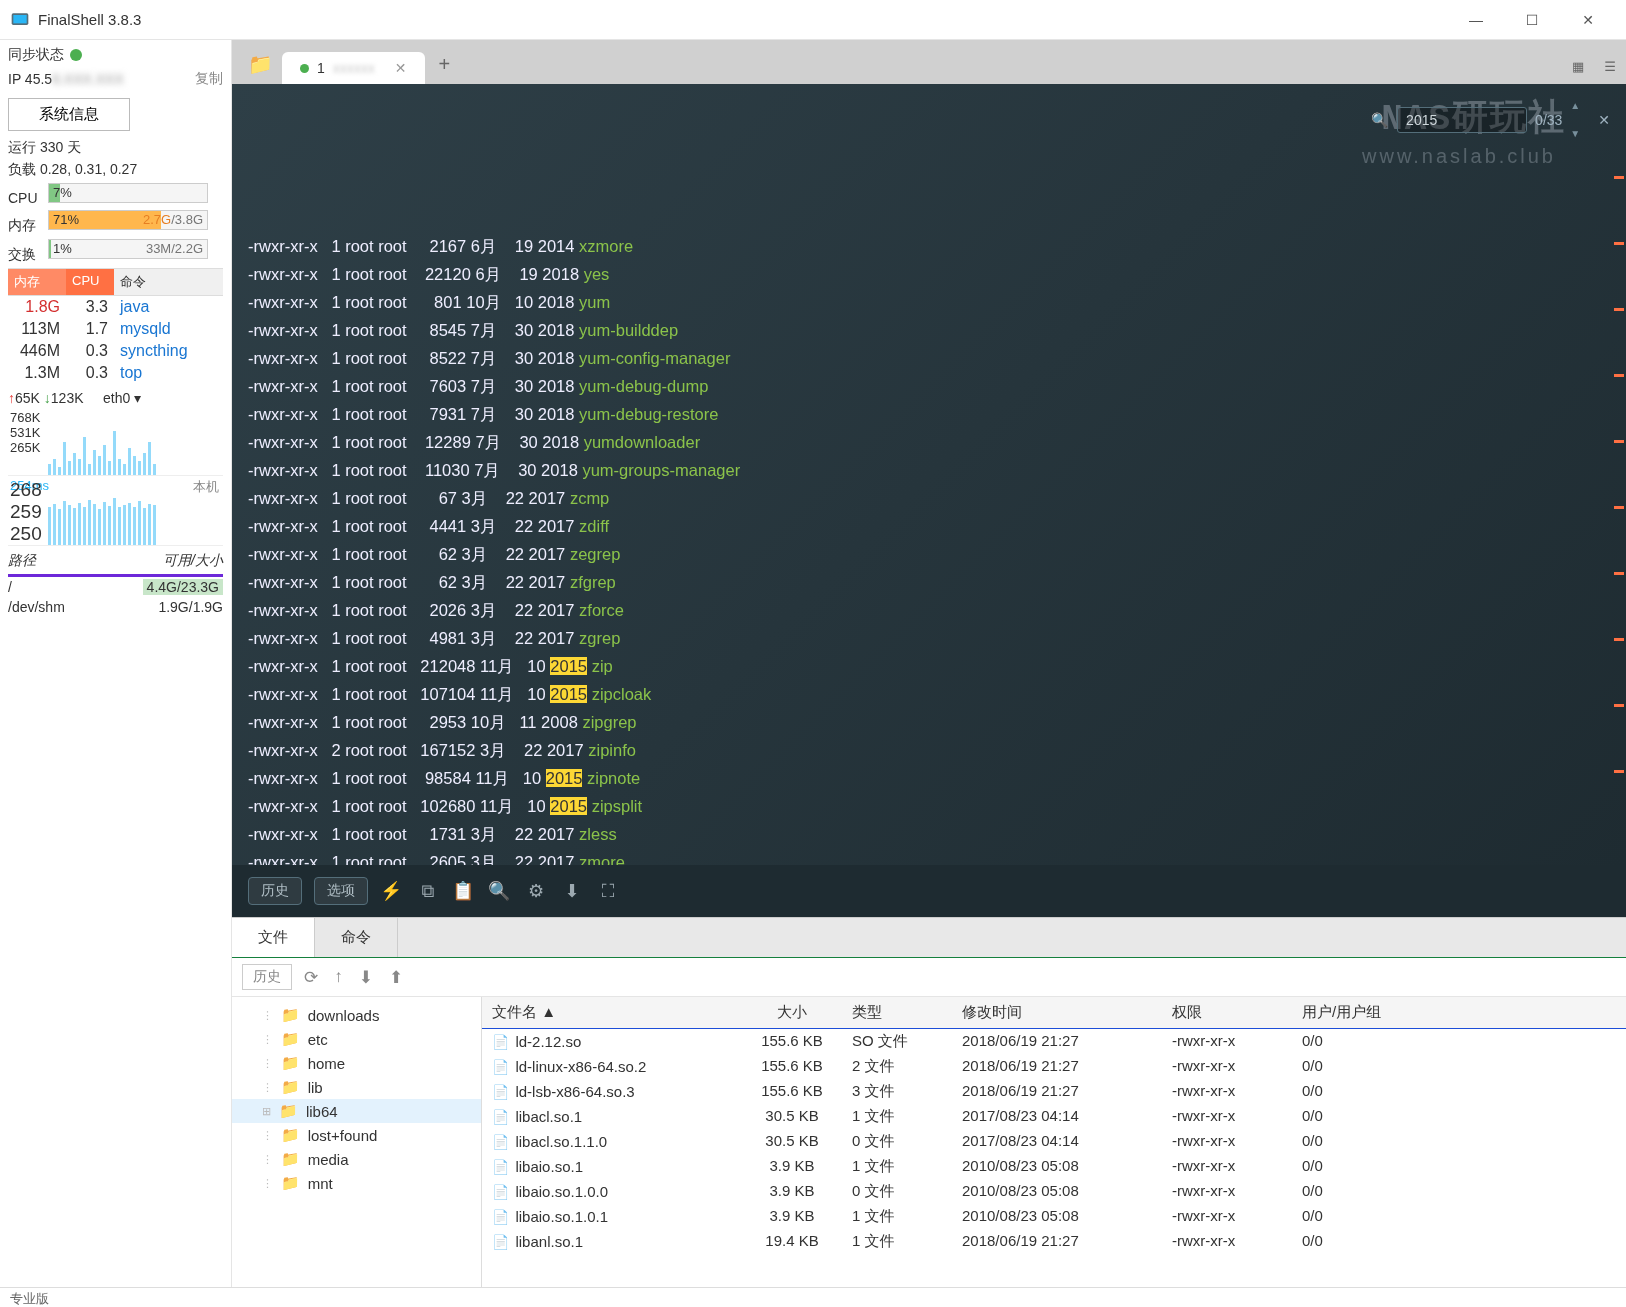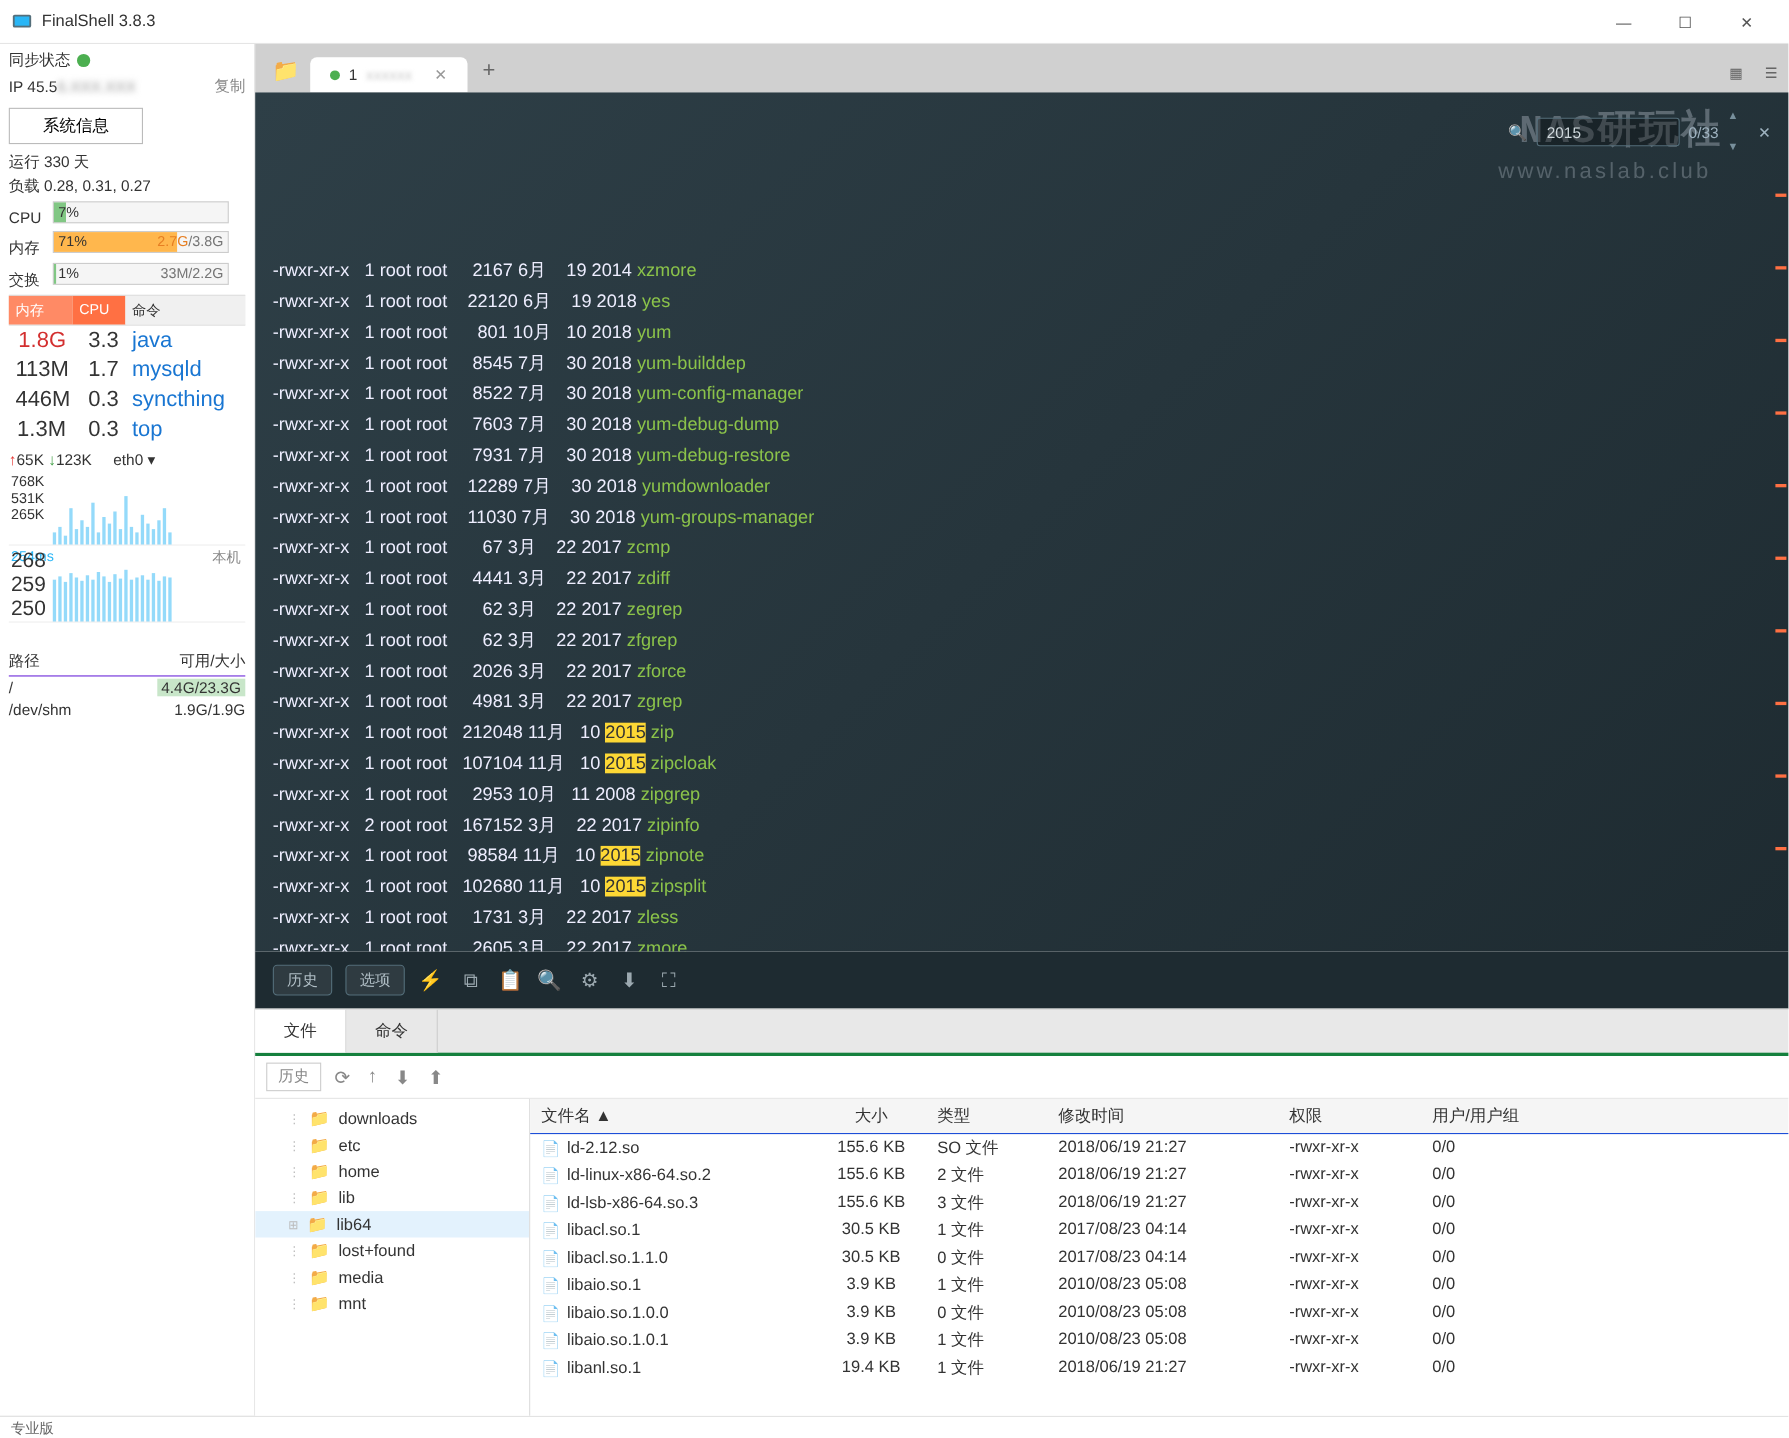--- a/index.html
+++ b/index.html
@@ -18,33 +18,33 @@
 .bar-track { display: inline-block; width: 160px; border: 1px solid #ccc; height: 20px; position: relative; background: #f5f5f5; }
 .bar-fill { position: absolute; top: 0; left: 0; bottom: 0; background: #ffb74d; }
 .bar-fill.green { background: #81c784; }
 .bar-text { position: absolute; left: 4px; top: 1px; font-size: 13px; }
 .bar-right { position: absolute; right: 4px; top: 1px; font-size: 13px; color: #757575; }
 .proc-header { display: flex; background: #f0f0f0; font-size: 13px; border-top: 1px solid #ddd; border-bottom: 1px solid #ddd; }
 .proc-header div { padding: 4px 6px; }
 .proc-header .c1 { width: 58px; background: #ff8a65; color: #fff; }
 .proc-header .c2 { width: 48px; background: #ff7043; color: #fff; }
 .proc-header .c3 { flex: 1; background: #f0f0f0; }
-.proc-row { display: flex; font-size: 20px; align-items: flex-end; }
+.proc-row { display: flex; font-size: 16px; align-items: flex-end; }
 .proc-row div { padding: 2px 6px; }
 .proc-row .c1 { width: 58px; text-align: right; }
 .proc-row .c2 { width: 48px; text-align: right; }
 .proc-row .c3 { flex: 1; color: #1976d2; }
 .net-row { font-size: 14px; margin-top: 6px; }
 .up { color: #e53935; }
 .down { color: #43a047; }
 .chart { height: 70px; border-bottom: 1px solid #eee; position: relative; }
 .chart-label { position: absolute; left: 2px; top: 2px; font-size: 13px; color: #29b6f6; }
 .chart-bars { position: absolute; bottom: 0; left: 40px; right: 0; height: 55px; display: flex; align-items: flex-end; gap: 2px; }
 .chart-bars span { width: 3px; background: rgba(41, 182, 246, 0.5); }
-.disk-header { display: flex; font-size: 14px; margin-top: 26px; padding-bottom: 4px; border-bottom: 1px solid #6d28d9; }
+.disk-header { display: flex; font-size: 14px; margin-top: 6px; padding-bottom: 4px; border-bottom: 3px solid #6d28d9; font-style: italic; }
 .disk-header div:first-child { width: 90px; }
 .disk-header div:last-child { flex: 1; text-align: right; }
 .disk-row { display: flex; font-size: 14px; padding: 2px 0; }
 .disk-row div:first-child { width: 90px; }
 .disk-row div:last-child { flex: 1; text-align: right; }
 .green-bg { background: #c8e6c9; padding: 0 4px; }
 .right { flex: 1; display: flex; flex-direction: column; }
 .tabbar { height: 44px; background: #d0d0d0; display: flex; align-items: flex-end; padding-left: 10px; }
 .foldericon { width: 24px; height: 24px; margin: 0 10px 8px 6px; color: #29b6f6; font-size: 20px; }
 .tab { background: #fff; border-radius: 6px 6px 0 0; padding: 8px 18px; display: flex; align-items: center; gap: 8px; font-size: 14px; }
@@ -58,21 +58,21 @@
 .searchbar input { background: rgba(0,0,0,0.3); border: 1px solid #546e7a; color: #cfd8dc; padding: 4px 26px 4px 8px; font-size: 14px; width: 130px; border-radius: 3px; }
 .searchbar .nav { display: flex; flex-direction: column; font-size: 10px; color: #78909c;}
 .watermark { position: absolute; top: 22px; right: 60px; font-size: 36px; color: rgba(200,210,220,0.35); font-family: Liberation Mono, monospace; font-weight: bold; pointer-events: none; letter-spacing: 2px;}
 .watermark-sub { position: absolute; top: 58px; right: 70px; font-size: 20px; color: rgba(200,210,220,0.30); font-family: Arial, sans-serif; pointer-events: none; letter-spacing: 3px;}
 .cmdbar { height: 52px; background: #1e2b31; display: flex; align-items: center; padding: 0 16px; gap: 12px; }
 .cmdbar .input { flex: 1; background: rgba(255,255,255,0.06); border-radius: 26px; padding: 10px 20px; color: #9ca9b0; font-size: 15px; }
 .cmdbar .btn { background: rgba(255,255,255,0.08); border: 1px solid #546e7a; color: #b0bec5; padding: 4px 12px; border-radius: 4px; font-size: 14px; }
 .cmdbar .icon { color: #9ca9b0; font-size: 18px; width: 24px; text-align: center; }
 .cmdbar .bolt { color: #76ff03; }
 .filepanel { background: #fff; border-top: 1px solid #ccc; height: 370px; display: flex; flex-direction: column; }
-.filetabs { display: flex; background: #e8e8e8; border-bottom: 3px solid #15803d; align-items: flex-end; }
+.filetabs { display: flex; background: #e8e8e8; border-bottom: 1px solid #15803d; align-items: flex-end; }
 .filetabs .ftab { padding: 10px 26px; font-size: 15px; border-right: 1px solid #ccc; background: #fff; }
 .filetabs .ftab.inactive { background: #e8e8e8; }
 .pathbar { display: flex; align-items: center; padding: 6px 10px; font-size: 14px; color: #888; gap: 8px; border-bottom: 1px solid #e5e5e5; }
 .pathbar .path { flex: 1; }
 .pathbar .hist { border: 1px solid #ccc; padding: 3px 10px; background: #fff; font-size: 14px; }
 .pathbar .ico { color: #888; font-size: 17px; padding: 0 4px; }
 .filebody { flex: 1; display: flex; }
 .tree { width: 250px; border-right: 1px solid #ddd; padding: 6px 0; font-size: 15px; overflow: hidden; }
 .tree .node { display: flex; align-items: center; padding: 3px 10px 3px 30px; gap: 8px; }
 .tree .node.sel { background: #e3f2fd; }

